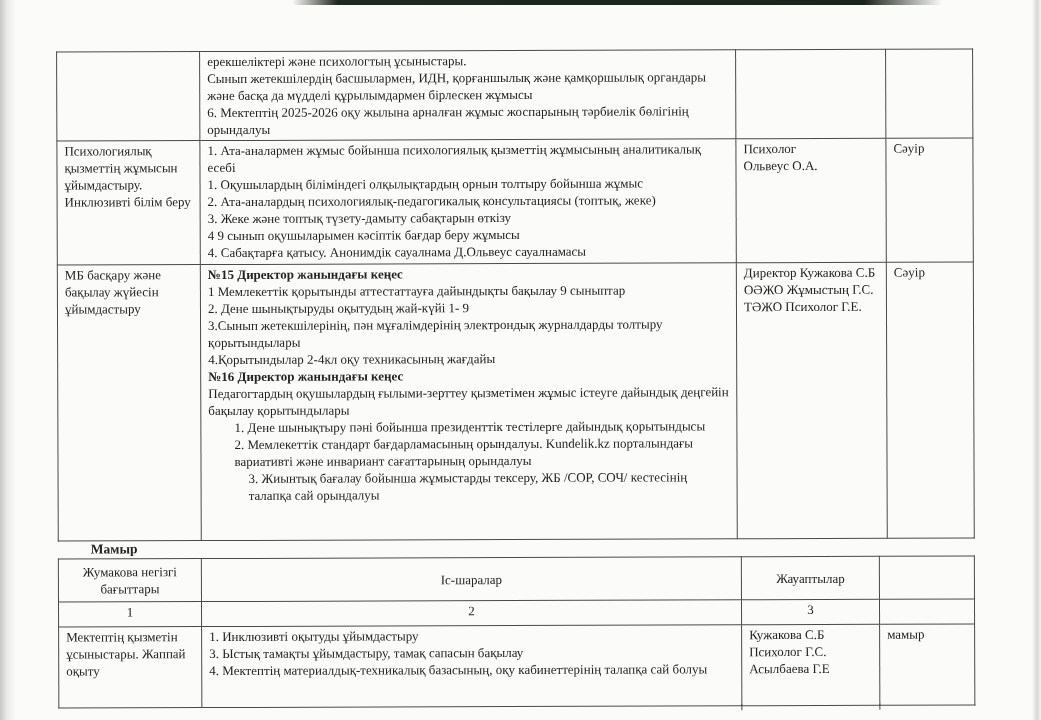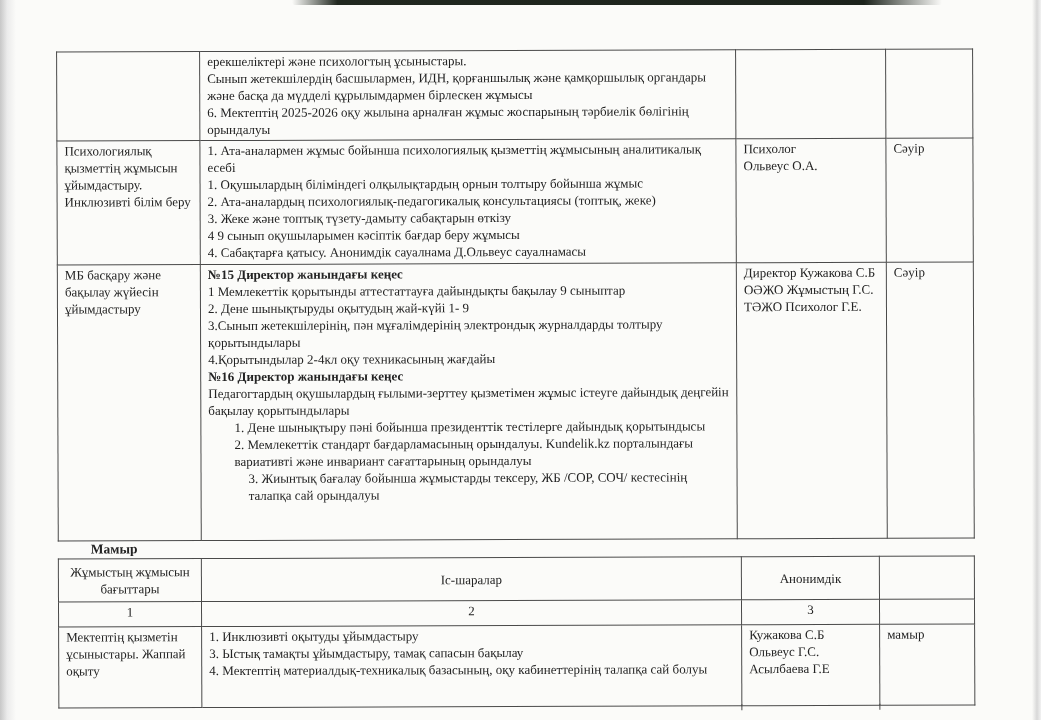--- a/index.html
+++ b/index.html
@@ -107,41 +107,41 @@
 
     <table class="t2">
       <colgroup>
         <col style="width:143px">
           <col style="width:540px">
           <col style="width:138px">
           <col style="width:95px">
       </colgroup>
       <tbody>
         <tr class="hdr">
-          <th>Жұмыстың жұмысын бағыттары</th>
+          <th>Жумакова негізгі бағыттары</th>
           <th>Іс-шаралар</th>
-          <th>Анонимдік</th>
+          <th>Жауаптылар</th>
           <th></th>
         </tr>
         <tr class="numrow">
           <td>1</td>
           <td>2</td>
           <td>3</td>
           <td></td>
         </tr>
         <tr class="rD">
           <td class="dir">Мектептің қызметін ұсыныстары. Жаппай оқыту</td>
           <td>
               <div class="line">1. Инклюзивті оқытуды ұйымдастыру</div>
               <div class="line">3. Ыстық тамақты ұйымдастыру, тамақ сапасын бақылау</div>
               <div class="line">4. Мектептің материалдық-техникалық базасының, оқу кабинеттерінің талапқа сай болуы</div>
             </td>
           <td>
               <div class="line">Кужакова С.Б</div>
-              <div class="line">Ольвеус Г.С.</div>
+              <div class="line">Психолог Г.С.</div>
               <div class="line">Асылбаева Г.Е</div>
             </td>
           <td>мамыр</td>
         </tr>
       </tbody>
     </table>
 
     <div class="stub stub1"></div>
     <div class="stub stub2"></div>
   </div>

